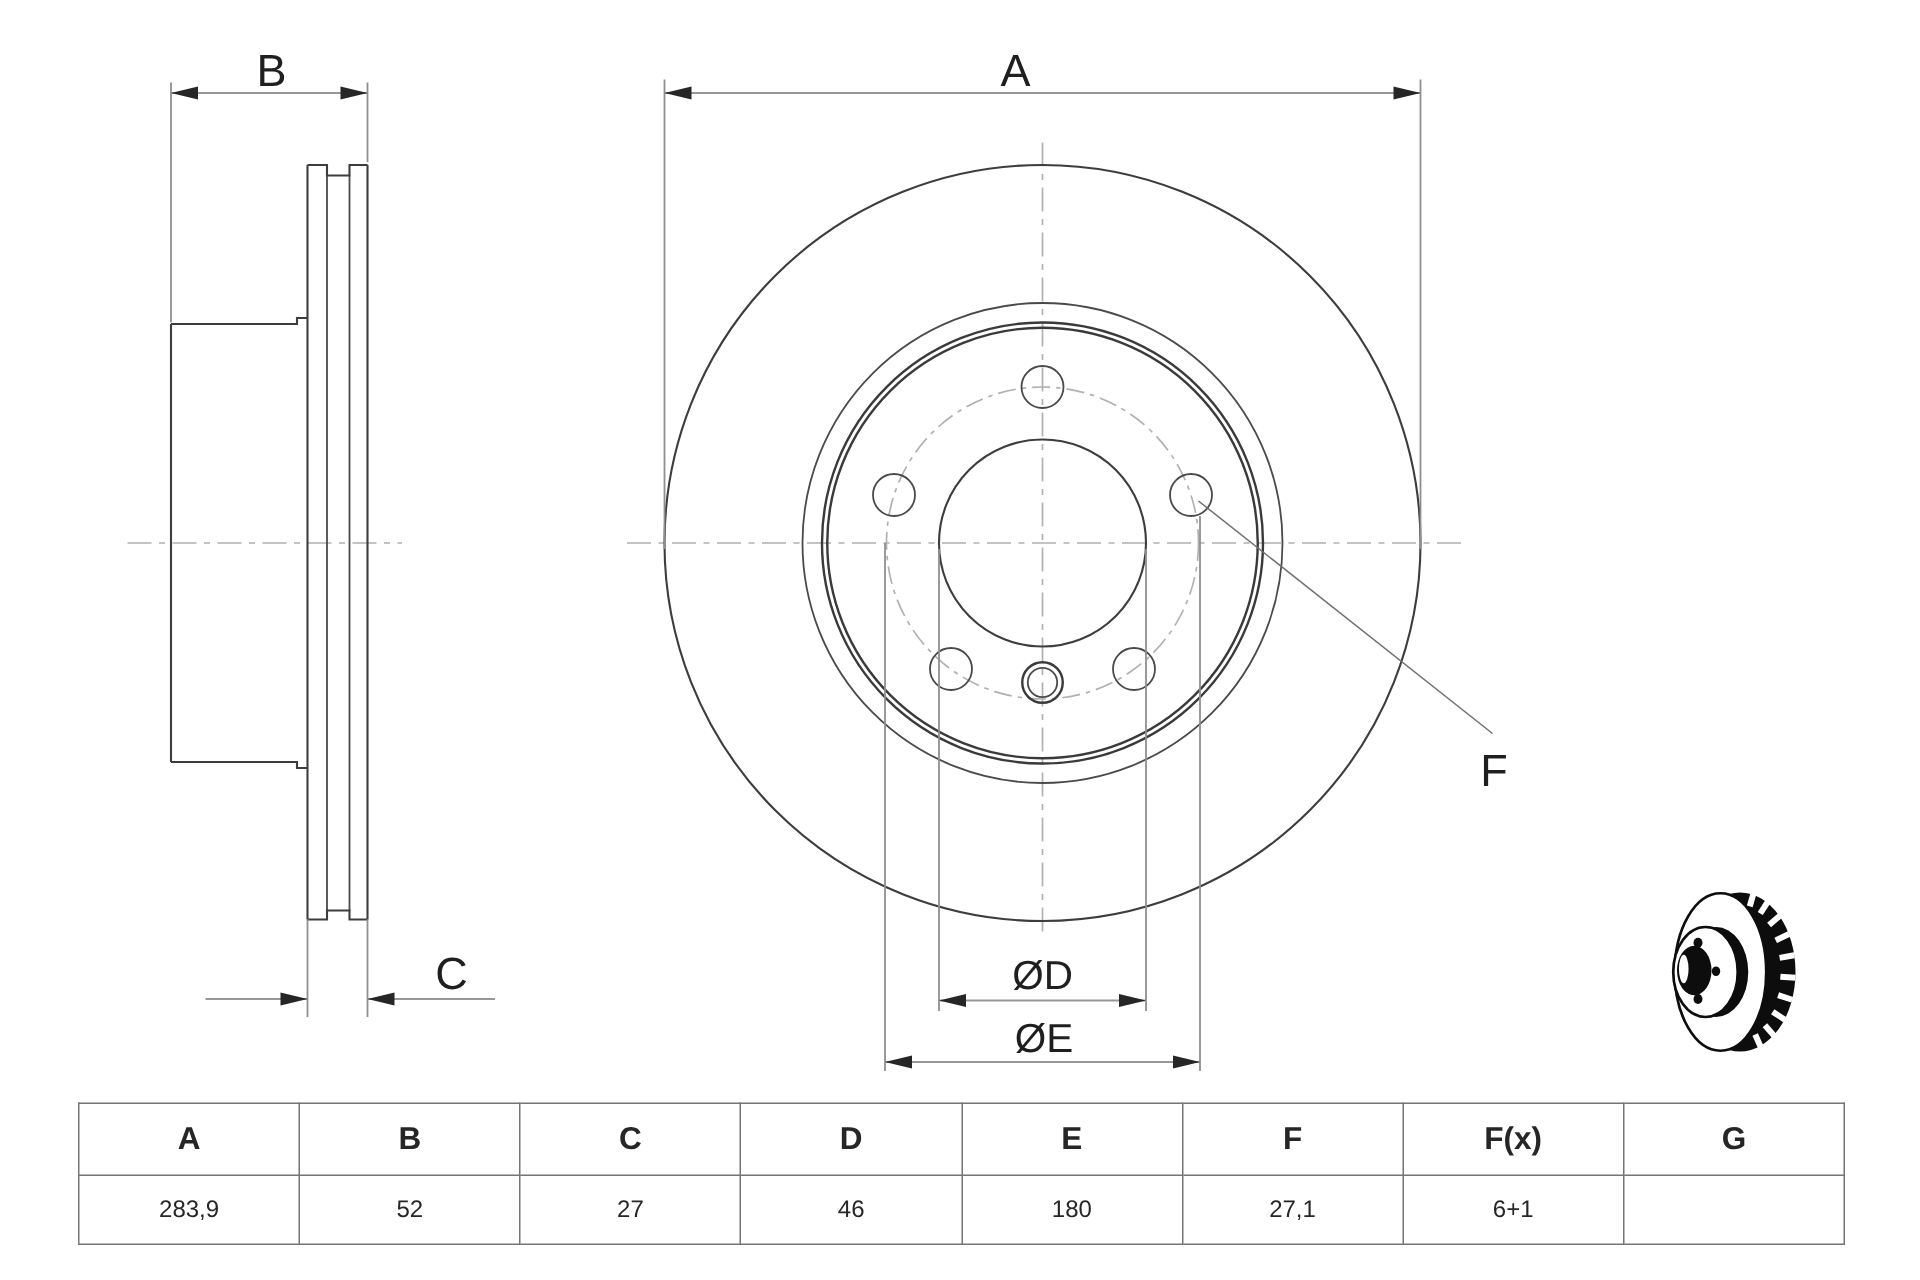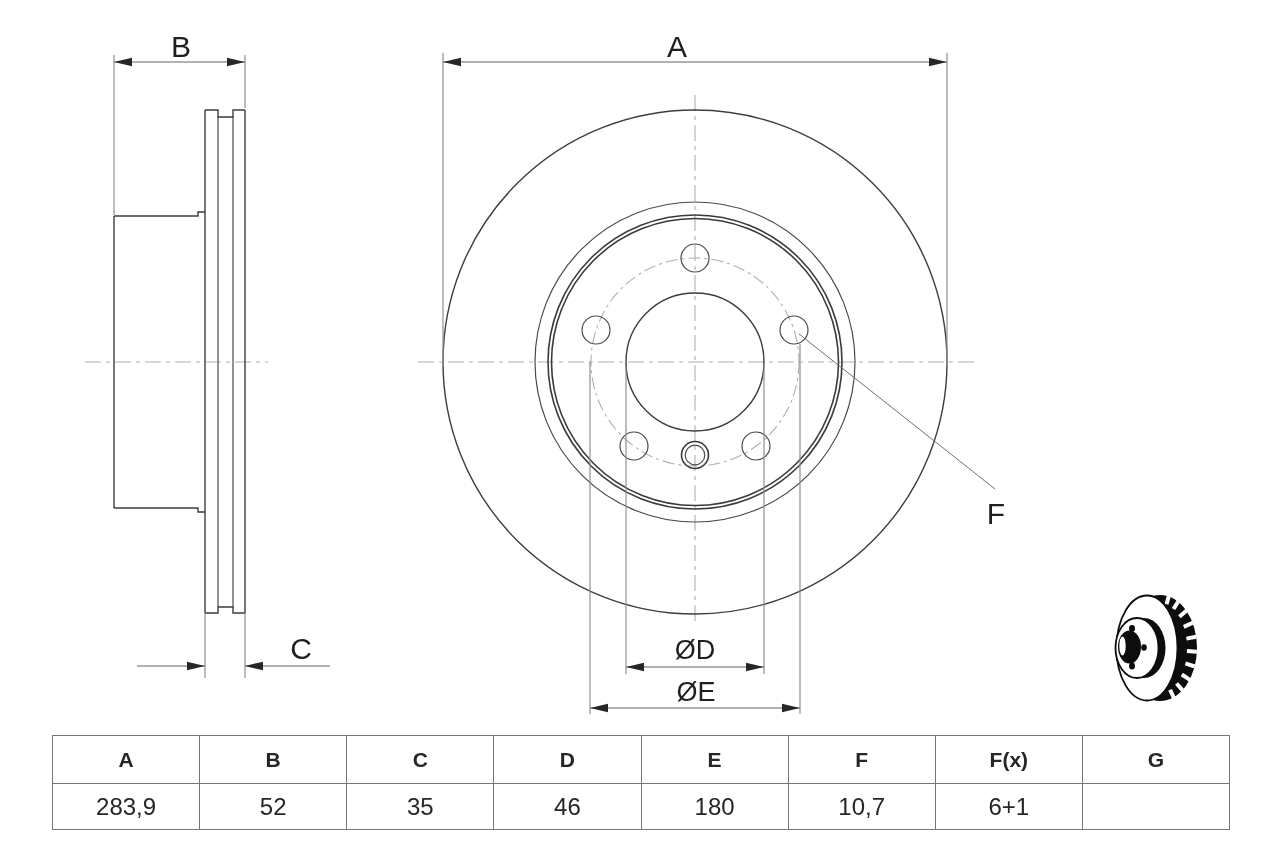--- a/index.html
+++ b/index.html
@@ -21,21 +21,21 @@
   .lbl-dia{font-size:27px;}
   .ink  {fill:#0d0d0d;stroke:none;}
   .slot {stroke:#ffffff;stroke-width:4;fill:none;stroke-linecap:butt;}
 
   
   #dim-table{position:absolute;left:52px;top:735px;width:1178px;height:92px;
              border-collapse:collapse;table-layout:fixed;}
   #dim-table td{border:1.5px solid #757575;text-align:center;vertical-align:middle;
                 color:#262626;padding:0;}
   #dim-table tr.hdr td{height:47px;font-size:21px;font-weight:bold;}
-  #dim-table tr.val td{height:45px;font-size:24px;font-weight:normal;}
+  #dim-table tr.val td{height:45px;font-size:16px;font-weight:normal;}
 </style>
 </head>
 <body>
 
 <div id="stage">
 
 <svg width="1280" height="853" viewBox="0 0 1280 853">
 
   <g>
     <line class="cl" x1="85" y1="362" x2="268" y2="362"></line>
@@ -167,23 +167,23 @@
         <td>C</td>
         <td>D</td>
         <td>E</td>
         <td>F</td>
         <td>F(x)</td>
         <td>G</td>
       </tr>
       <tr class="val">
         <td>283,9</td>
         <td>52</td>
-        <td>35</td>
+        <td>27</td>
         <td>46</td>
         <td>180</td>
-        <td>10,7</td>
+        <td>27,1</td>
         <td>6+1</td>
         <td></td>
       </tr>
     </tbody>
   </table>
 
 </div>
 
 </body></html>

